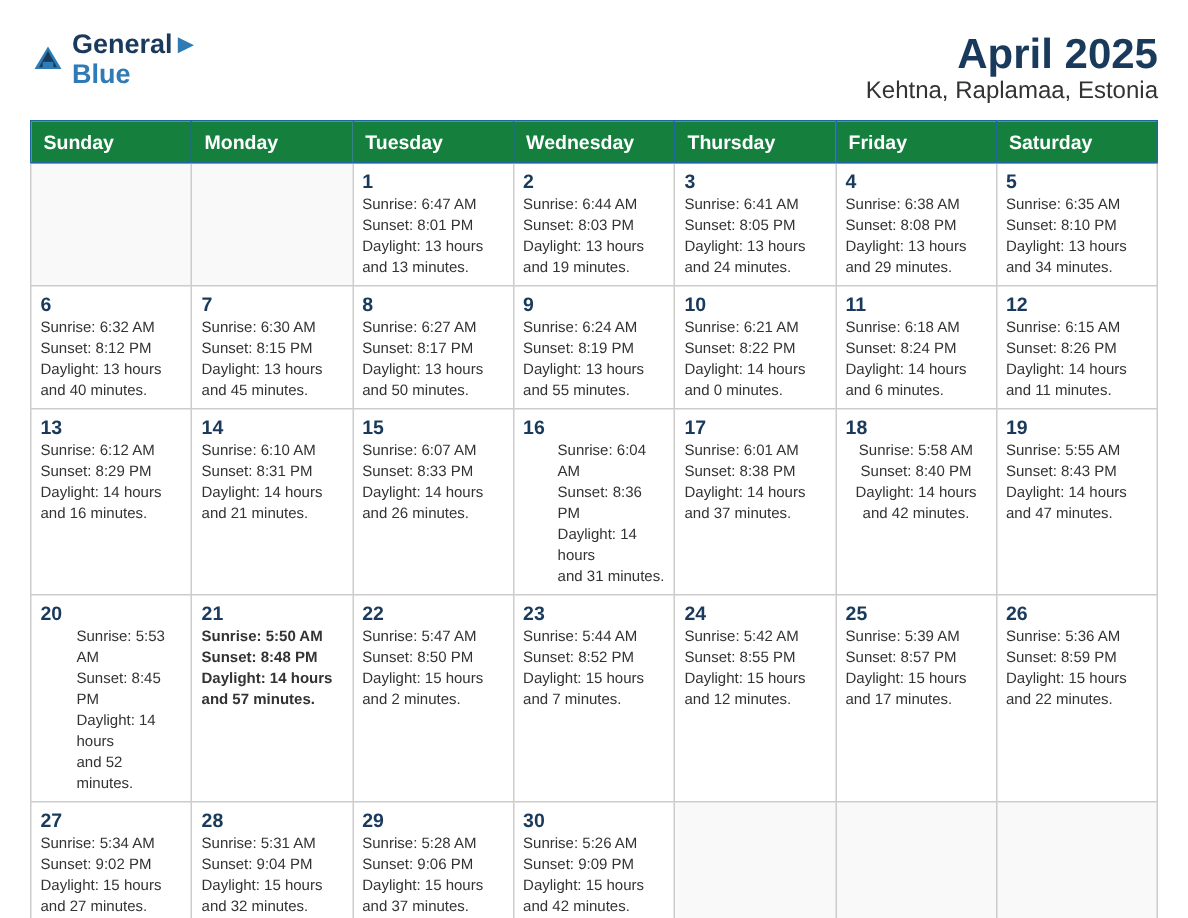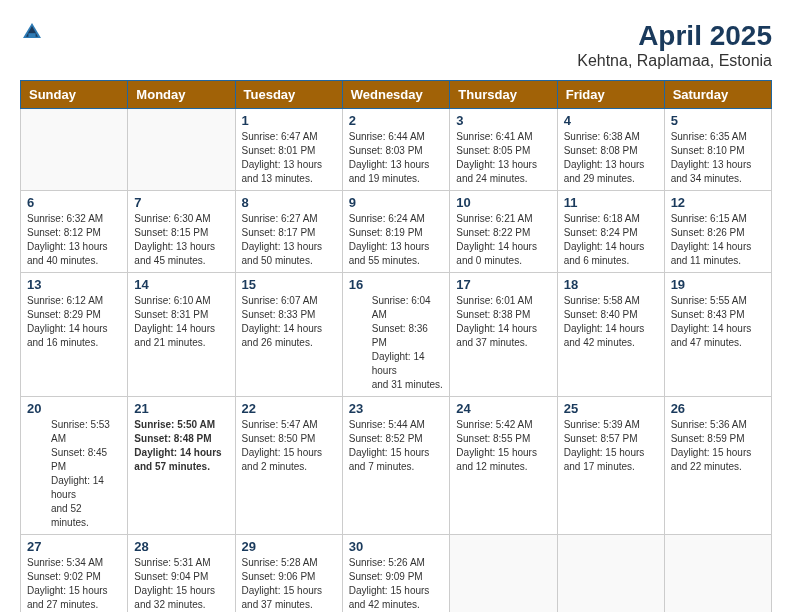--- a/index.html
+++ b/index.html
@@ -45,21 +45,21 @@
     .location-title {
       font-size: 16px;
       color: #333;
     }
     .calendar {
       width: 100%;
       border-collapse: collapse;
       border: 1px solid #ccc;
     }
     .calendar th {
-      background-color: #a16207;
+      background-color: #15803d;
       color: #fff;
       font-size: 13px;
       font-weight: bold;
       padding: 6px 8px;
       text-align: left;
       border: 1px solid #2066a0;
     }
     .calendar td {
       vertical-align: top;
       border: 1px solid #ccc;
@@ -88,20 +88,24 @@
 </head>
 <body>
 
 <div class="header-area">
   <div class="logo">
     <svg class="logo-icon" viewBox="0 0 40 40" xmlns="http://www.w3.org/2000/svg">
       <polygon points="20,5 35,30 5,30" fill="#2e7bb5"></polygon>
       <polygon points="20,10 30,28 10,28" fill="#1a3a5c"></polygon>
       <rect x="14" y="22" width="12" height="8" fill="#2e7bb5"></rect>
     </svg>
+    <div>
+      <div class="logo-text">General<span>►</span></div>
+      <div class="logo-text" style="color:#2e7bb5;">Blue</div>
+    </div>
   </div>
   <div class="title-area">
     <div class="month-title">April 2025</div>
     <div class="location-title">Kehtna, Raplamaa, Estonia</div>
   </div>
 </div>
 
 <table class="calendar">
   <thead>
     <tr>
@@ -236,21 +240,21 @@
         </td>
         <td>
           <div class="day-number">17</div>
           <div class="day-info" style="white-space: pre-line;">Sunrise: 6:01 AM
 Sunset: 8:38 PM
 Daylight: 14 hours
 and 37 minutes.</div>
         </td>
         <td>
           <div class="day-number">18</div>
-          <div class="day-info" style="white-space: pre-line;">Sunrise: 5:58 AM
+          <div class="day-info" style="white-space: pre-line; text-align: center;">Sunrise: 5:58 AM
 Sunset: 8:40 PM
 Daylight: 14 hours
 and 42 minutes.</div>
         </td>
         <td>
           <div class="day-number">19</div>
           <div class="day-info" style="white-space: pre-line;">Sunrise: 5:55 AM
 Sunset: 8:43 PM
 Daylight: 14 hours
 and 47 minutes.</div>

